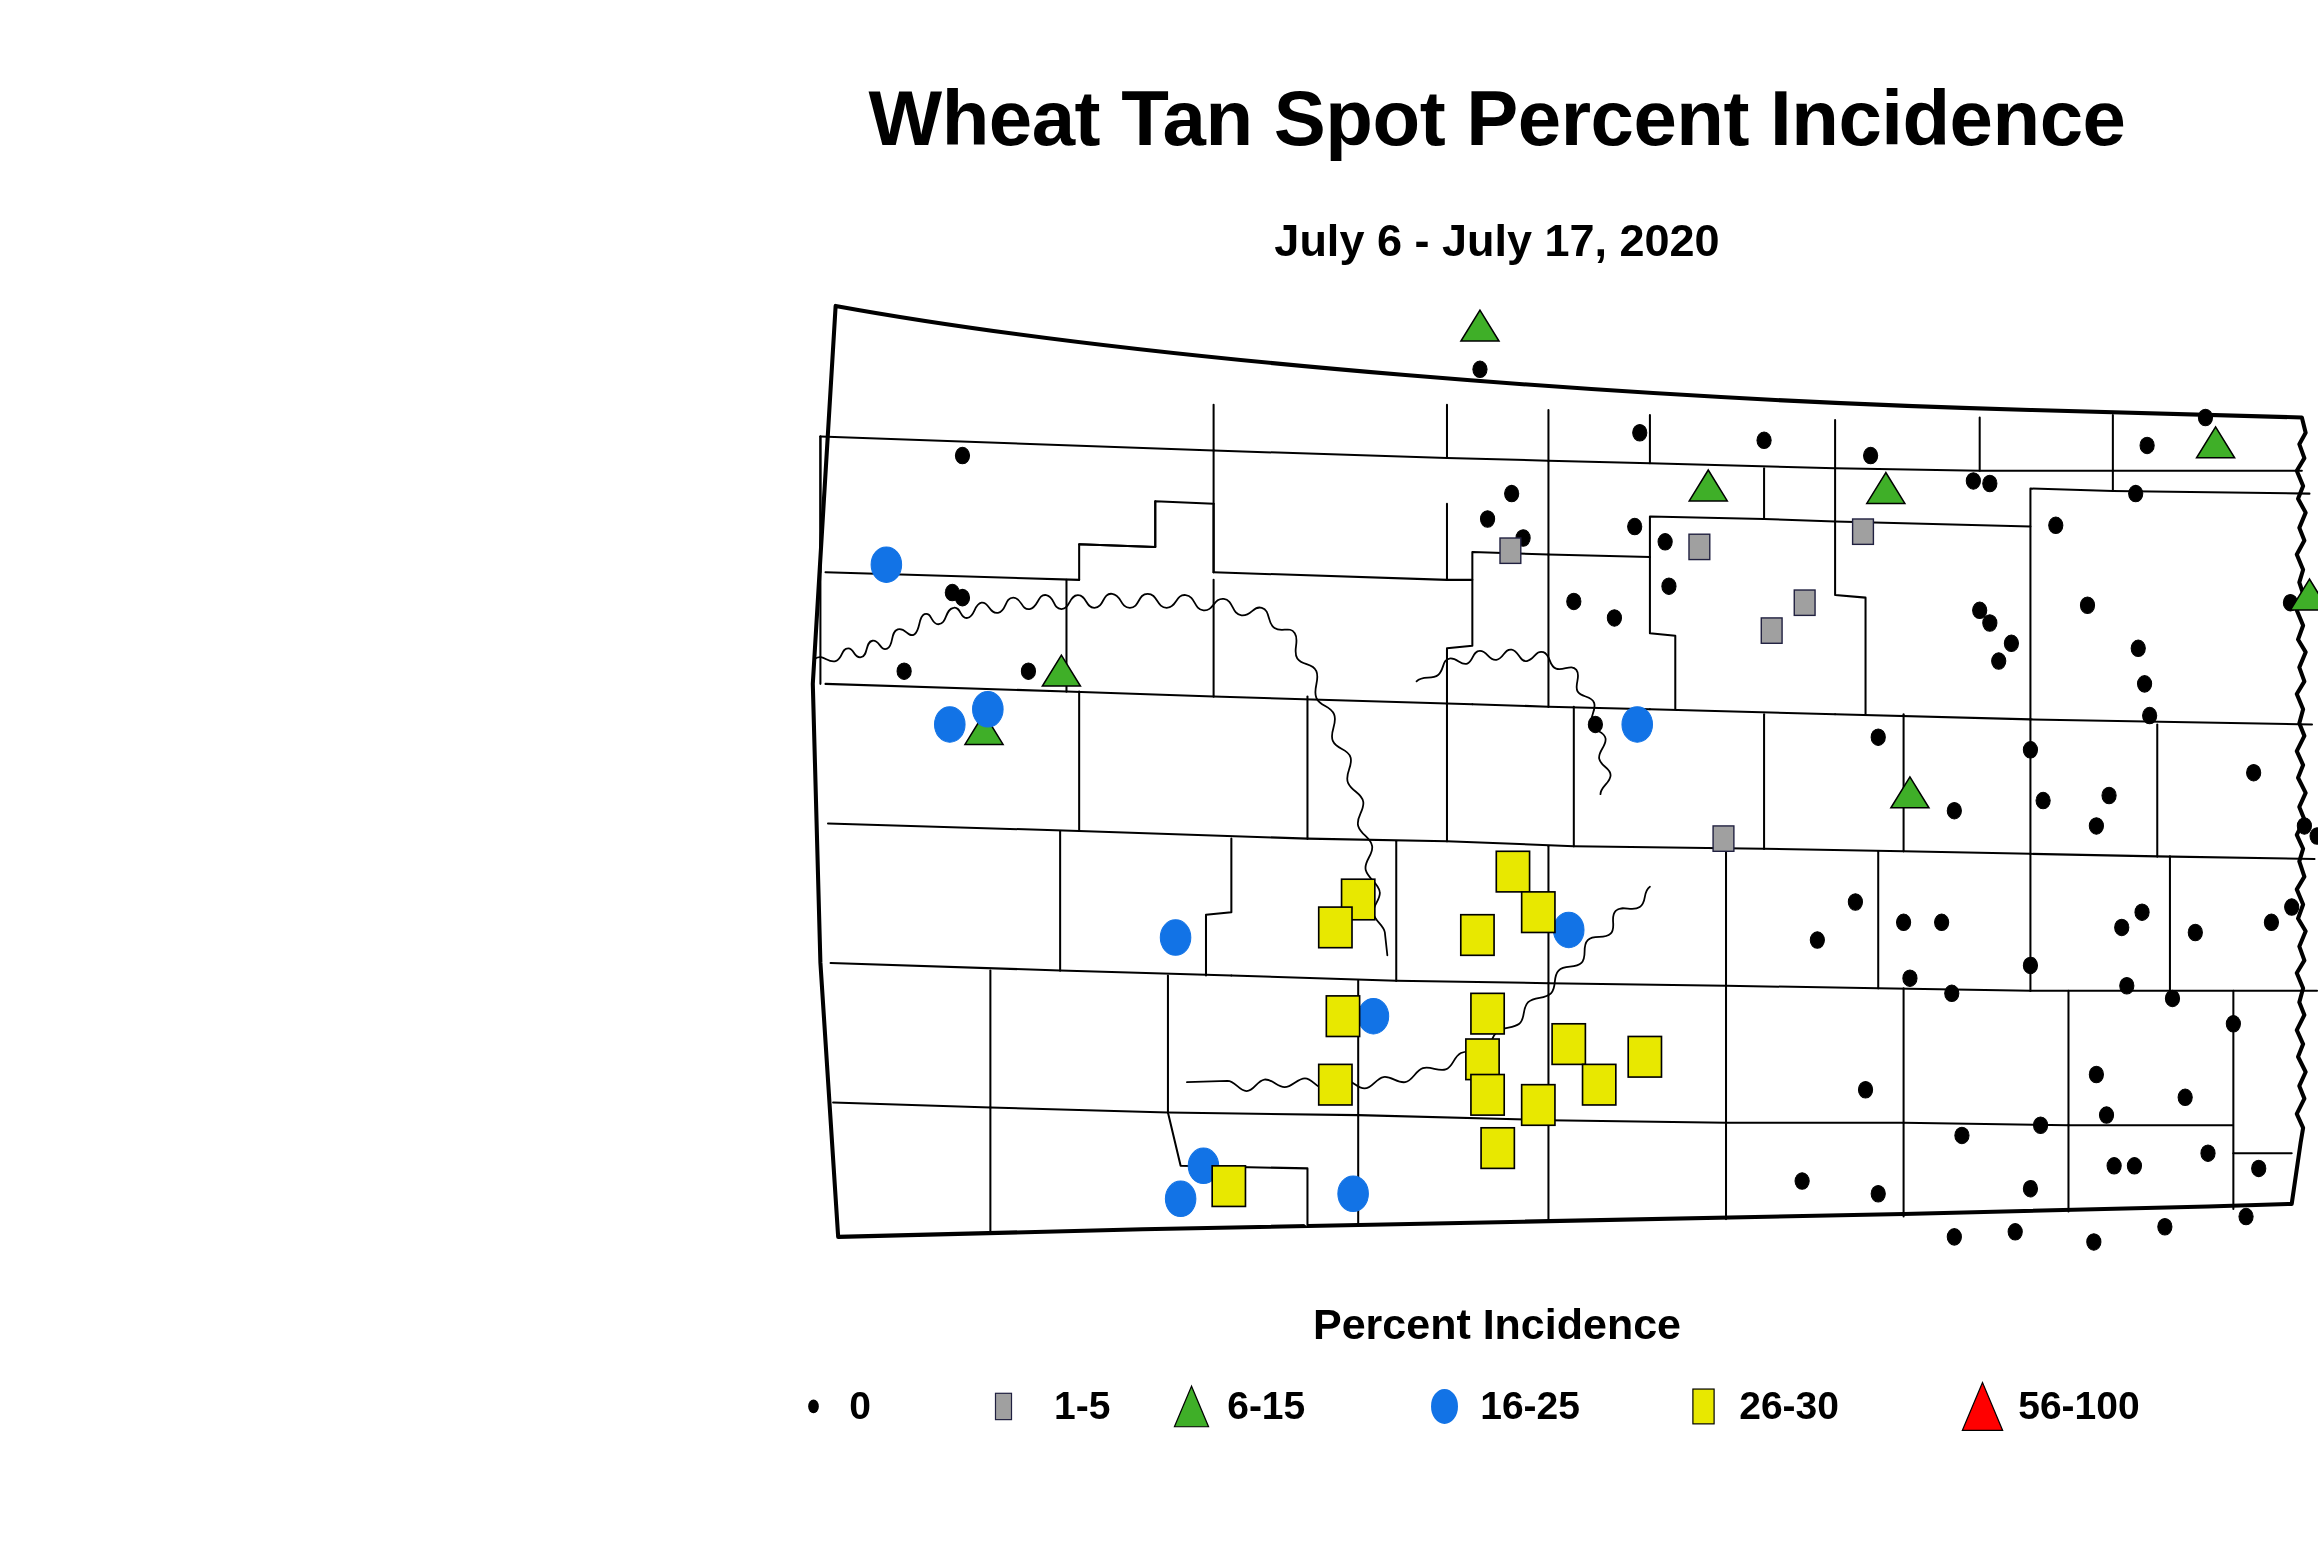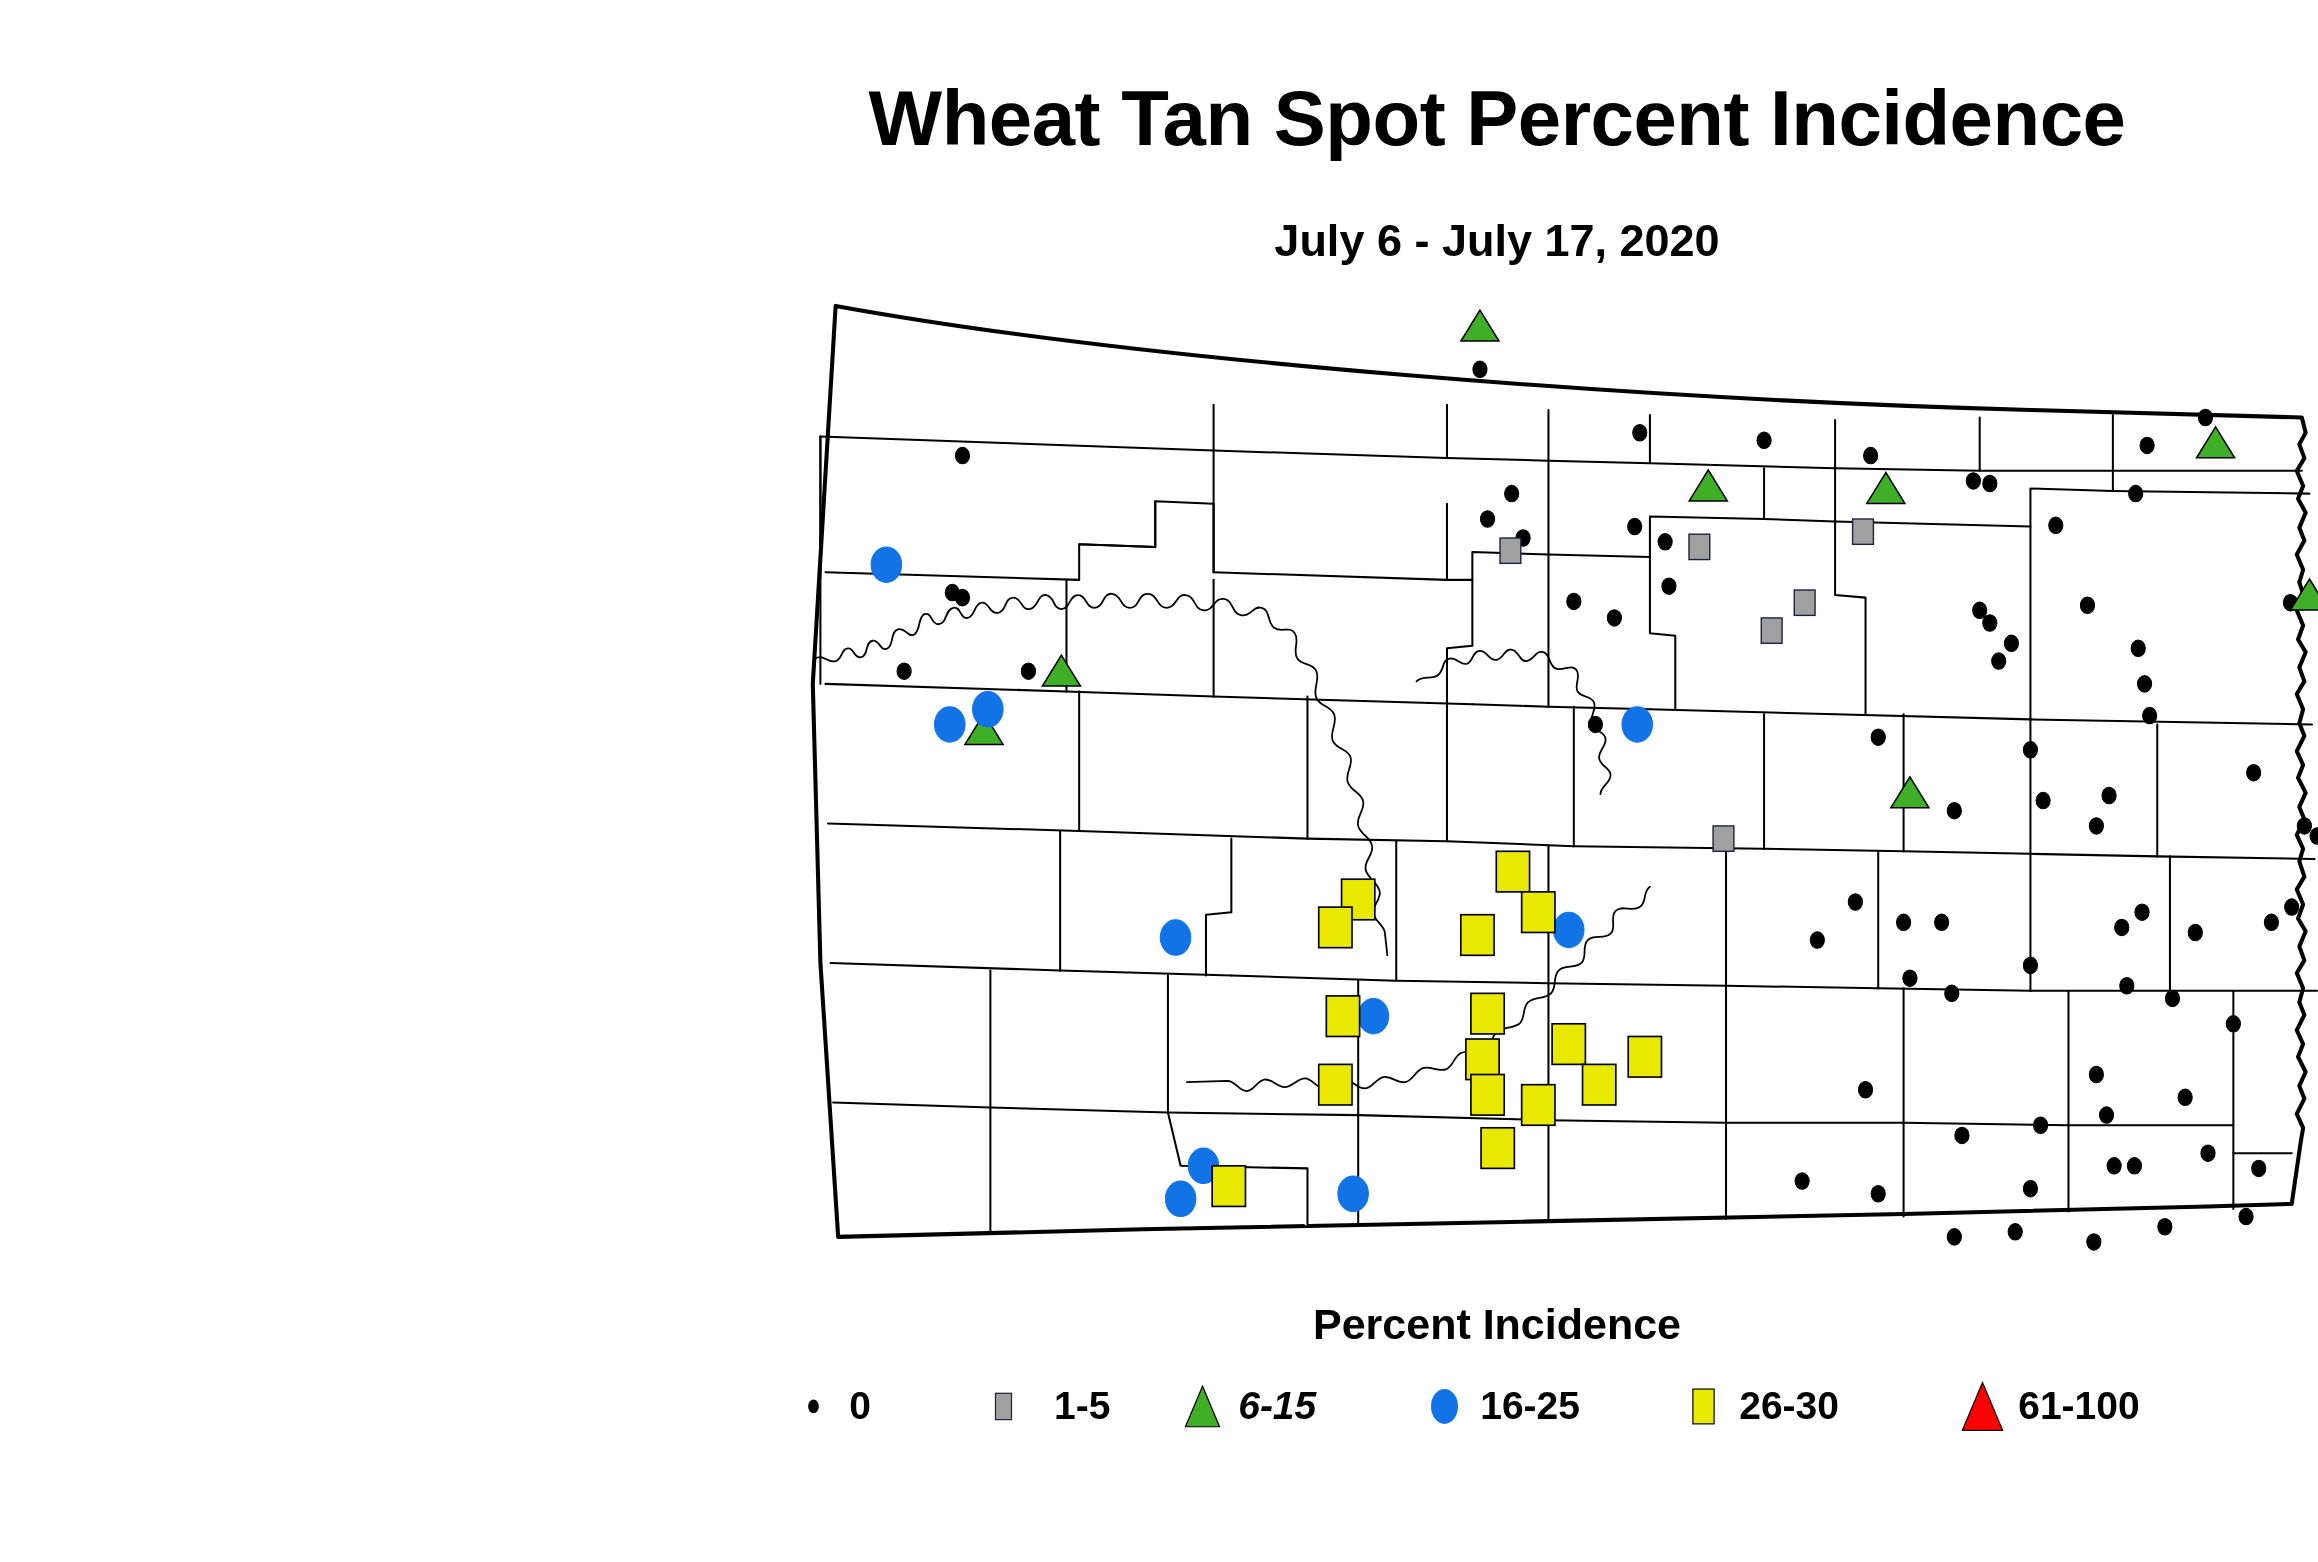--- a/index.html
+++ b/index.html
@@ -387,21 +387,21 @@
           <ellipse cx="55" cy="66" rx="11.56" ry="14.96" fill="#000000" stroke="#000000" stroke-width="0"></ellipse>
         </svg>
         <span class="legend-label">0</span>
       </div>
       <div class="legend-item" style="left: 190px; gap: 25px;">
         <svg class="sym" width="51" height="60" viewBox="0 0 110 130">
           <rect x="37.64" y="37.480000000000004" width="34.720000000000006" height="57.04" fill="#A0A0A0" stroke="#202040" stroke-width="2.6"></rect>
         </svg>
         <span class="legend-label">1-5</span>
       </div>
-      <div class="legend-item" style="left: 389px; font-style: italic;">
+      <div class="legend-item" style="left: 378px;">
         <svg class="sym" width="51" height="60" viewBox="0 0 110 130">
           <polygon points="55,22 18.04,110 91.96000000000001,110" fill="#3FAF28" stroke="#000000" stroke-width="2.6"></polygon>
         </svg>
         <span class="legend-label">6-15</span>
       </div>
       <div class="legend-item" style="left: 631px; text-align: right;">
         <svg class="sym" width="51" height="60" viewBox="0 0 110 130">
           <ellipse cx="55" cy="66" rx="29.240000000000002" ry="37.84" fill="#1273E6" stroke="#1273E6" stroke-width="0"></ellipse>
         </svg>
         <span class="legend-label">16-25</span>
@@ -409,18 +409,18 @@
       <div class="legend-item" style="left: 890px;">
         <svg class="sym" width="51" height="60" viewBox="0 0 110 130">
           <rect x="32.04" y="28.28" width="45.92" height="75.44" fill="#E8E800" stroke="#000000" stroke-width="2.6"></rect>
         </svg>
         <span class="legend-label">26-30</span>
       </div>
       <div class="legend-item" style="left: 1169px;">
         <svg class="sym" width="51" height="60" viewBox="0 0 110 130">
           <polygon points="55,14 11.32,118 98.68,118" fill="#FF0000" stroke="#000000" stroke-width="2.6"></polygon>
         </svg>
-        <span class="legend-label">61-100</span>
+        <span class="legend-label">56-100</span>
       </div>
     </div>
 
 </div>
 
 
 </body></html>

